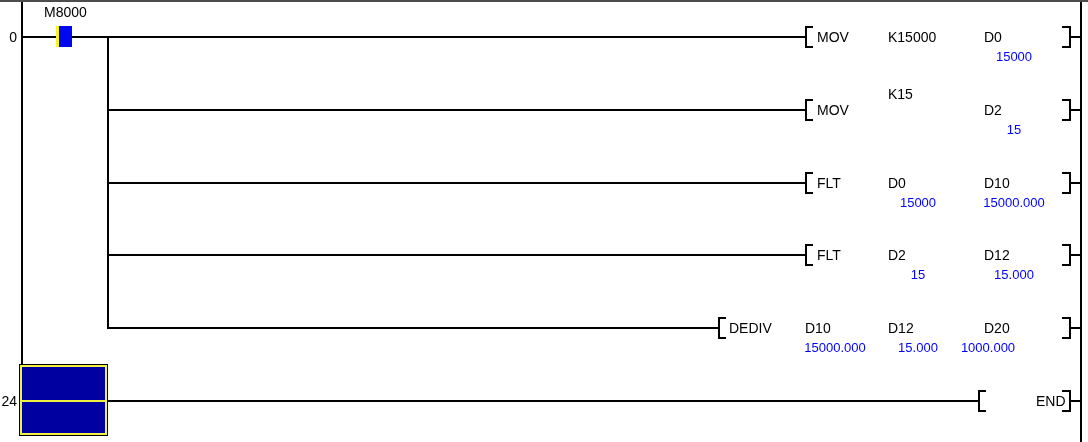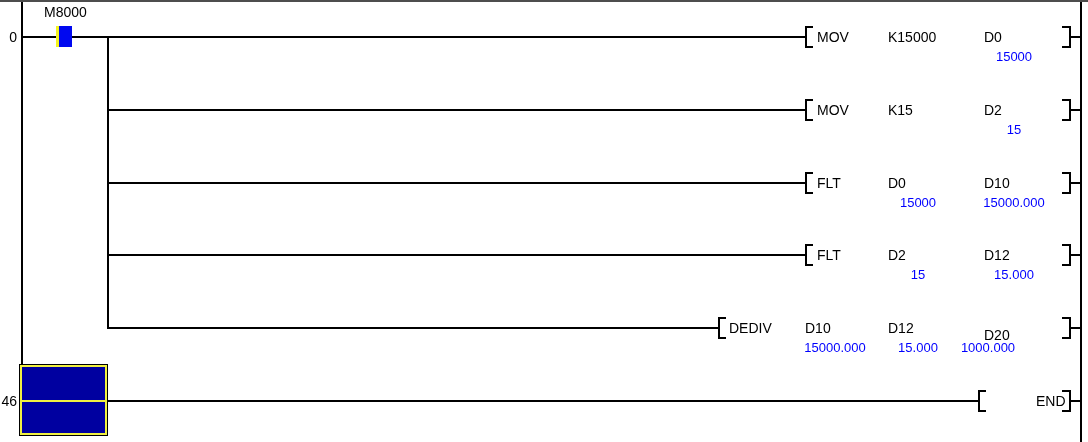--- a/index.html
+++ b/index.html
@@ -27,21 +27,21 @@
 <body>
 
 <div id="canvas">
 
   <div class="topborder"></div>
 
   <div class="vline" style="left:21px;top:2px;width:2px;height:364px;"></div>
   <div class="vline" style="left:1080px;top:2px;width:2px;height:440px;"></div>
 
   <div class="rnum" style="top:29px;">0</div>
-  <div class="rnum" style="top:393px;">46</div>
+  <div class="rnum" style="top:393px;">24</div>
 
   <div class="lbl" style="left:44px;top:4px;">M8000</div>
   <div class="hline" style="left:22px;top:36px;width:34px;height:2px;"></div>
   <div class="contact-bar" style="left:56px;top:26px;width:3px;height:21px;"></div>
   <div class="contact-box" style="left:59px;top:26px;width:13px;height:21px;"></div>
   <div class="hline" style="left:72px;top:36px;width:733px;height:2px;"></div>
 
   <div class="vline" style="left:107px;top:36px;width:2px;height:293px;"></div>
 
   <div class="hline" style="left:108px;top:109px;width:697px;height:2px;"></div>
@@ -62,21 +62,21 @@
     <div class="hline" style="left:1062px;top:26px;width:9px;height:2px;"></div>
     <div class="hline" style="left:1062px;top:46px;width:9px;height:2px;"></div>
     <div class="hline" style="left:1071px;top:36px;width:10px;height:2px;"></div>
   </div>
 
   <div>
     <div class="vline" style="left:805px;top:99px;width:2px;height:22px;"></div>
     <div class="hline" style="left:805px;top:99px;width:8px;height:2px;"></div>
     <div class="hline" style="left:805px;top:119px;width:8px;height:2px;"></div>
     <div class="lbl" style="left:817px;top:102px;">MOV</div>
-    <div class="lbl" style="left:888px;top:102px;">K15</div>
+    <div class="lbl" style="left:888px;top:86px;">K15</div>
     <div class="lbl" style="left:984px;top:102px;">D2</div>
     <div class="mval" style="left:954px;top:123px;">15</div>
     <div class="vline" style="left:1069px;top:99px;width:2px;height:22px;"></div>
     <div class="hline" style="left:1062px;top:99px;width:9px;height:2px;"></div>
     <div class="hline" style="left:1062px;top:119px;width:9px;height:2px;"></div>
     <div class="hline" style="left:1071px;top:109px;width:10px;height:2px;"></div>
   </div>
 
   <div>
     <div class="vline" style="left:805px;top:172px;width:2px;height:22px;"></div>
@@ -108,21 +108,21 @@
     <div class="hline" style="left:1071px;top:254px;width:10px;height:2px;"></div>
   </div>
 
   <div>
     <div class="vline" style="left:718px;top:317px;width:2px;height:22px;"></div>
     <div class="hline" style="left:718px;top:317px;width:8px;height:2px;"></div>
     <div class="hline" style="left:718px;top:337px;width:8px;height:2px;"></div>
     <div class="lbl" style="left:729px;top:320px;">DEDIV</div>
     <div class="lbl" style="left:805px;top:320px;">D10</div>
     <div class="lbl" style="left:888px;top:320px;">D12</div>
-    <div class="lbl" style="left:984px;top:320px;margin-top:7px;">D20</div>
+    <div class="lbl" style="left:984px;top:320px;">D20</div>
     <div class="mval" style="left:775px;top:341px;">15000.000</div>
     <div class="mval" style="left:858px;top:341px;">15.000</div>
     <div class="mval" style="left:928px;top:341px;">1000.000</div>
     <div class="vline" style="left:1069px;top:317px;width:2px;height:22px;"></div>
     <div class="hline" style="left:1062px;top:317px;width:9px;height:2px;"></div>
     <div class="hline" style="left:1062px;top:337px;width:9px;height:2px;"></div>
     <div class="hline" style="left:1071px;top:327px;width:10px;height:2px;"></div>
   </div>
 
   <div class="cursor-rect"></div>

